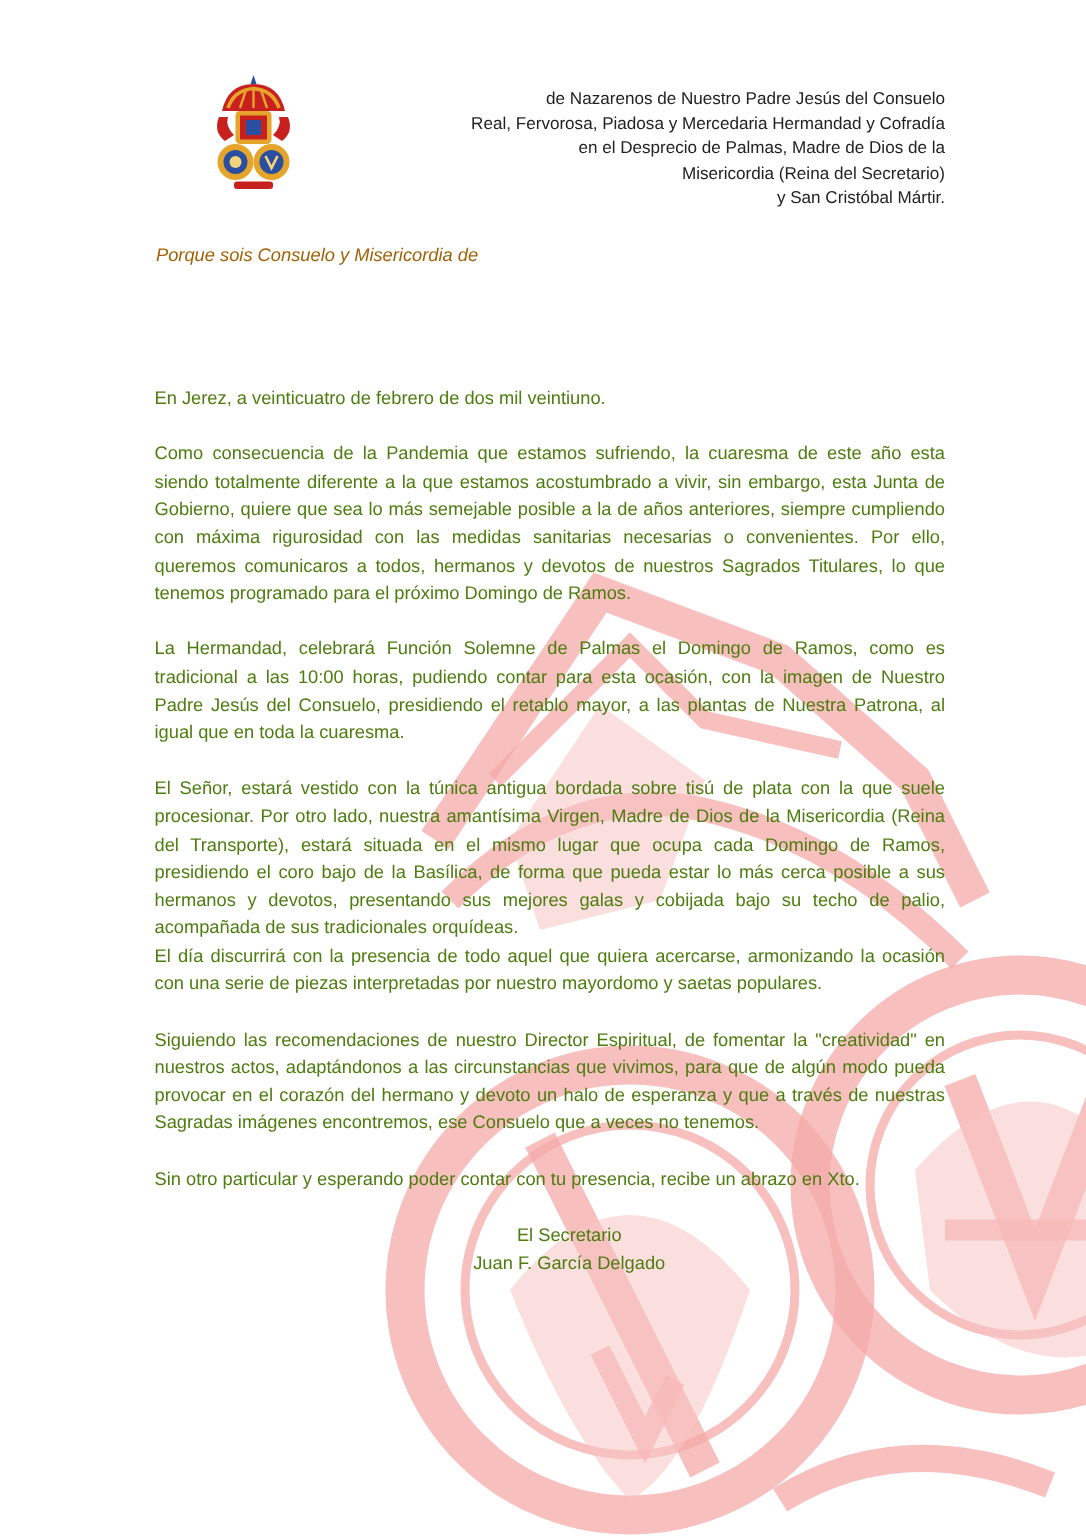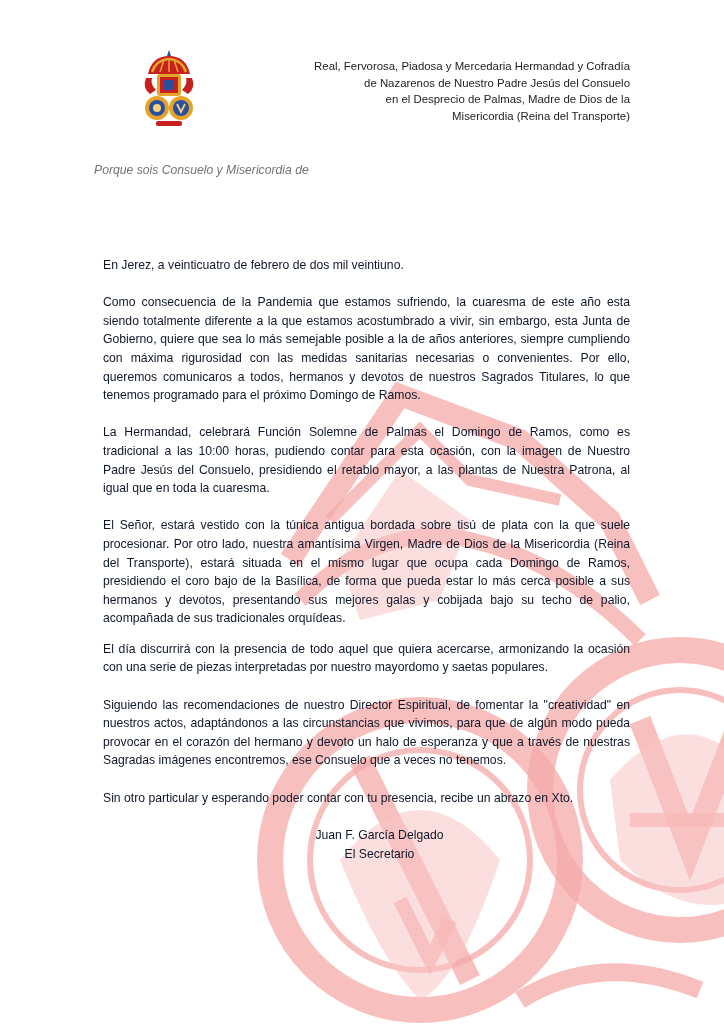--- a/index.html
+++ b/index.html
@@ -14,32 +14,32 @@
 
     .crest { position: absolute; left: 138px; top: 48px; width: 62px; height: 80px; }
 
     .org-header {
       position: absolute; right: 94px; top: 58px; width: 360px;
       text-align: right; font-size: 11.4px; line-height: 16.6px; color: #222;
     }
     .org-header div { white-space: nowrap; }
 
     .motto {
-      position: absolute; left: 94px; top: 161px;
-      font-style: italic; font-size: 12.2px; line-height: 19px; color: #737373;
+      position: absolute; left: 104px; top: 161px;
+      font-style: italic; font-size: 12.2px; line-height: 19px; color: #a16207;
     }
     .motto .l2 { padding-left: 173px; }
 
     .body {
       position: absolute; left: 103px; top: 256px; width: 527px;
-      font-size: 12.2px; line-height: 18.6px; color: #0f172a;
+      font-size: 12.2px; line-height: 18.6px; color: #4d7c0f;
     }
     .body p { margin: 0 0 18.6px 0; text-align: justify; }
     .body p.left { text-align: left; }
-    .body p.tight { margin-bottom: 12px; }
+    .body p.tight { margin-bottom: 0; }
     .body .sign { text-align: center; margin-top: 0; padding-left: 26px; }
     .body .sign div { line-height: 19px; }
   </style>
 </head>
 <body>
 
 <svg class="watermark" viewBox="0 0 724 1024" xmlns="http://www.w3.org/2000/svg">
   <g fill="none" stroke="#f4a9a8" stroke-opacity="0.75">
 
     <path d="M290 560 L400 395 L520 440 L610 520 L650 600" stroke-width="22"></path>
@@ -85,37 +85,38 @@
     <circle cx="19" cy="60" r="8" fill="#2a4fa0"></circle>
     <circle cx="19" cy="60" r="4" fill="#f2d27a"></circle>
     <circle cx="43" cy="60" r="12" fill="#e5a52a"></circle>
     <circle cx="43" cy="60" r="8" fill="#2a4fa0"></circle>
     <path d="M39 56 L43 64 L47 56" stroke="#f2d27a" stroke-width="1.8" fill="none"></path>
 
     <rect x="18" y="73" width="26" height="5" rx="2" fill="#c8201e"></rect>
   </svg>
 
   <div class="org-header">
+    <div>de Nazarenos de Nuestro Padre Jesús del Consuelo</div>
     <div>Real, Fervorosa, Piadosa y Mercedaria Hermandad y Cofradía</div>
-    <div>de Nazarenos de Nuestro Padre Jesús del Consuelo</div>
     <div>en el Desprecio de Palmas, Madre de Dios de la</div>
-    <div>Misericordia (Reina del Transporte)</div>
+    <div>Misericordia (Reina del Secretario)</div>
+    <div>y San Cristóbal Mártir.</div>
   </div>
 
   <div class="motto">
     <div>Porque sois Consuelo y Misericordia de</div>
   </div>
 
   <div class="body">
     <p class="left">En Jerez, a veinticuatro de febrero de dos mil veintiuno.</p>
     <p>Como consecuencia de la Pandemia que estamos sufriendo, la cuaresma de este año esta siendo totalmente diferente a la que estamos acostumbrado a vivir, sin embargo, esta Junta de Gobierno, quiere que sea lo más semejable posible a la de años anteriores, siempre cumpliendo con máxima rigurosidad con las medidas sanitarias necesarias o convenientes. Por ello, queremos comunicaros a todos, hermanos y devotos de nuestros Sagrados Titulares, lo que tenemos programado para el próximo Domingo de Ramos.</p>
     <p>La Hermandad, celebrará Función Solemne de Palmas el Domingo de Ramos, como es tradicional a las 10:00 horas, pudiendo contar para esta ocasión, con la imagen de Nuestro Padre Jesús del Consuelo, presidiendo el retablo mayor, a las plantas de Nuestra Patrona, al igual que en toda la cuaresma.</p>
     <p class="tight">El Señor, estará vestido con la túnica antigua bordada sobre tisú de plata con la que suele procesionar. Por otro lado, nuestra amantísima Virgen, Madre de Dios de la Misericordia (Reina del Transporte), estará situada en el mismo lugar que ocupa cada Domingo de Ramos, presidiendo el coro bajo de la Basílica, de forma que pueda estar lo más cerca posible a sus hermanos y devotos, presentando sus mejores galas y cobijada bajo su techo de palio, acompañada de sus tradicionales orquídeas.</p>
     <p>El día discurrirá con la presencia de todo aquel que quiera acercarse, armonizando la ocasión con una serie de piezas interpretadas por nuestro mayordomo y saetas populares.</p>
     <p>Siguiendo las recomendaciones  de nuestro Director Espiritual, de fomentar la "creatividad" en nuestros actos,  adaptándonos a las circunstancias que vivimos, para que de algún modo pueda provocar en el corazón del hermano y devoto un halo de esperanza y que a través de nuestras Sagradas imágenes encontremos, ese Consuelo que a veces no tenemos.</p>
     <p class="left">Sin otro particular y esperando poder contar con tu presencia, recibe un abrazo en Xto.</p>
     <div class="sign">
+      <div>El Secretario</div>
       <div>Juan F. García Delgado</div>
-      <div>El Secretario</div>
     </div>
   </div>
 
 </div>
 
 </body></html>

